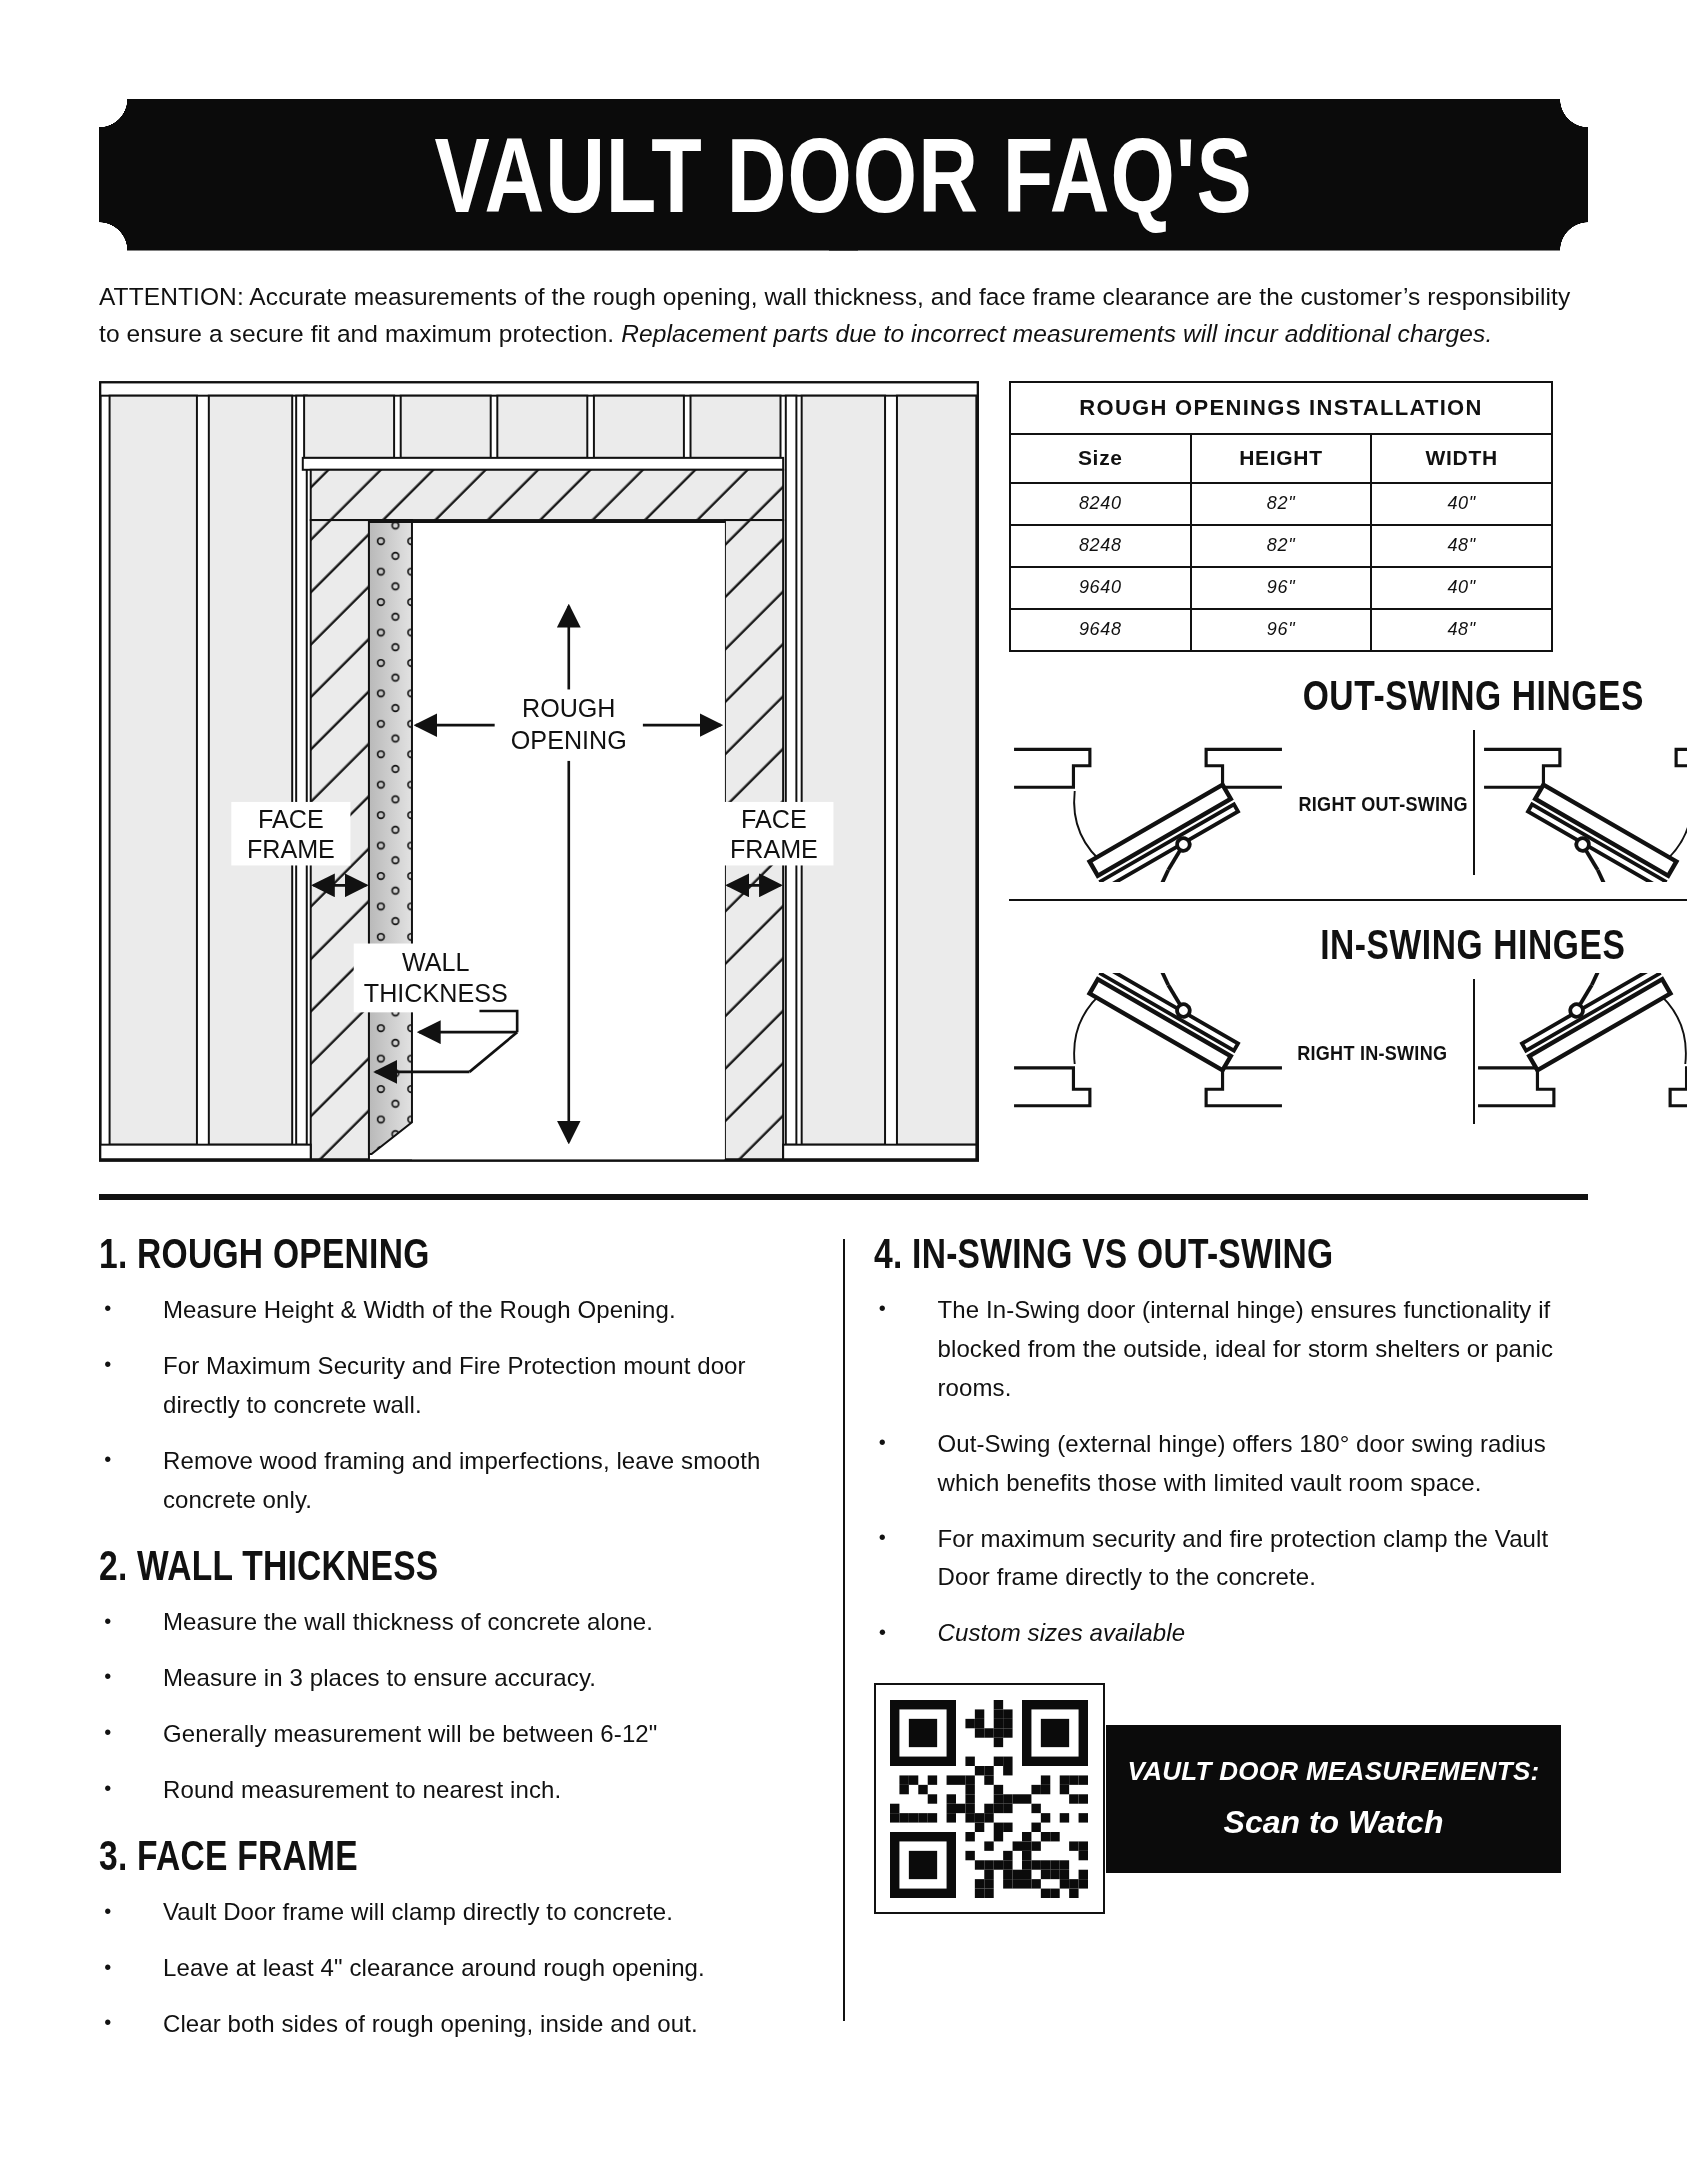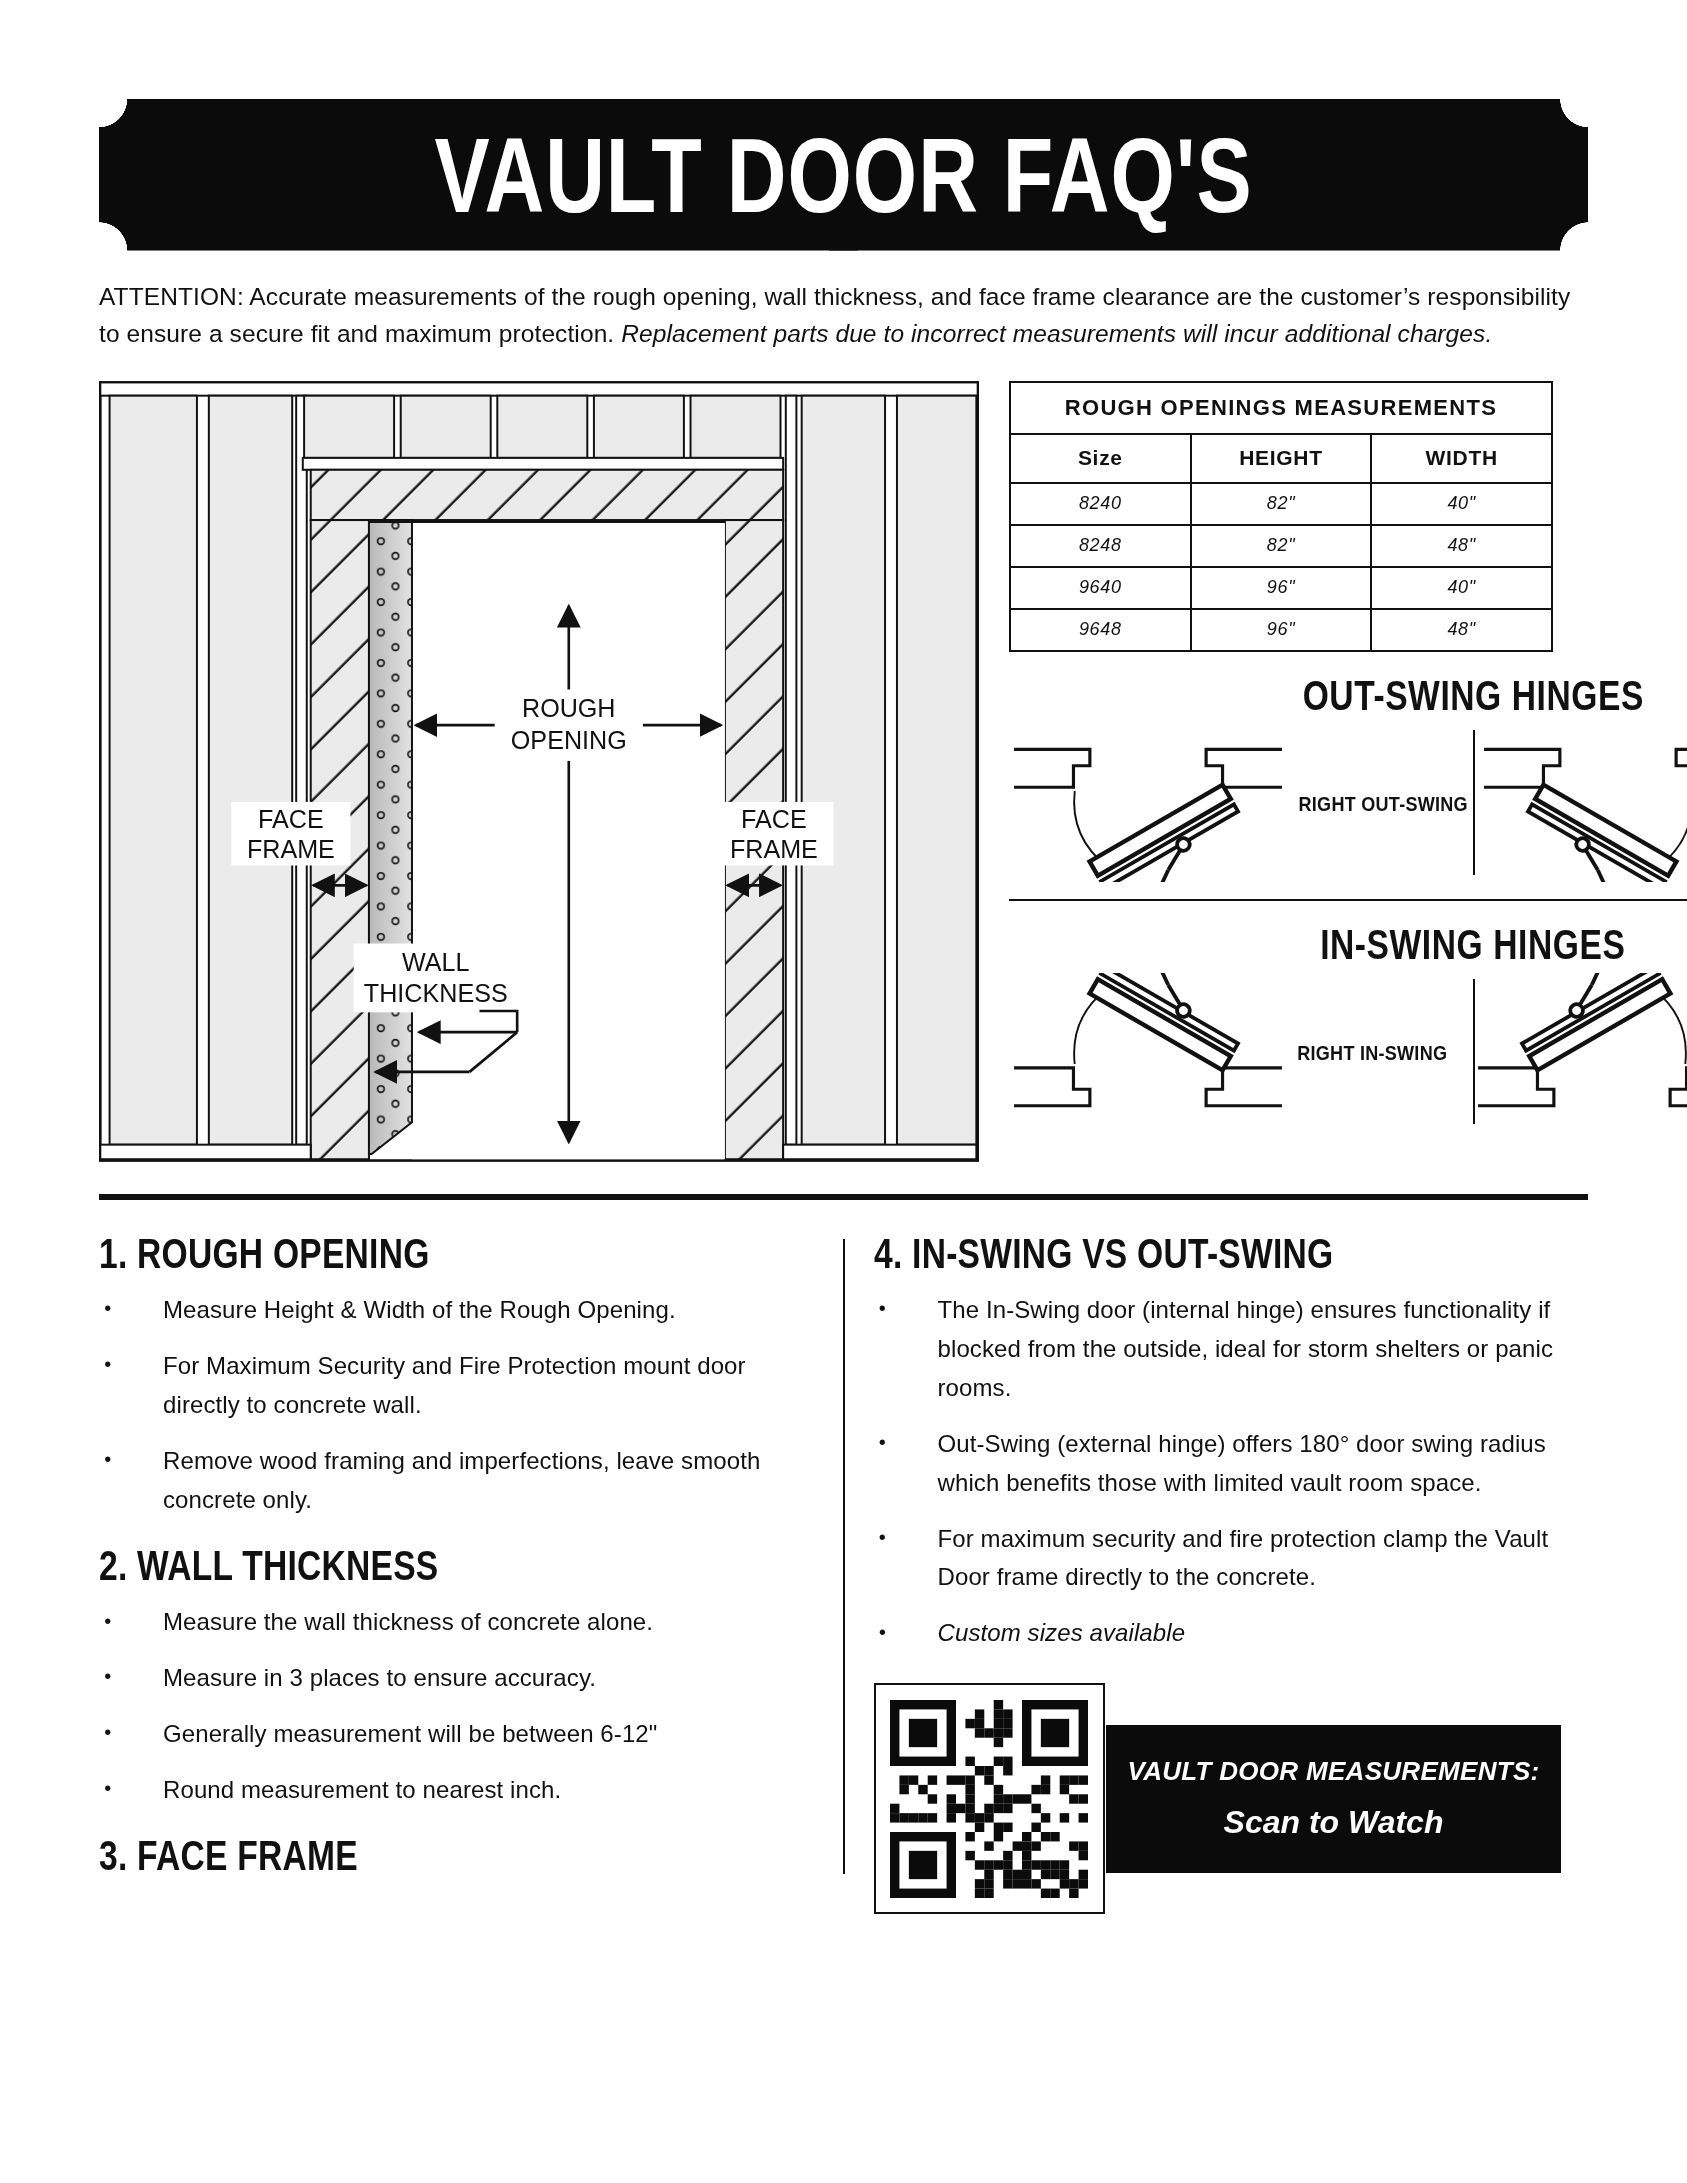--- a/index.html
+++ b/index.html
@@ -186,21 +186,21 @@
         <line x1="632" y1="984" x2="560" y2="1044"></line>
         <line x1="560" y1="1044" x2="418" y2="1044" marker-end="url(#ah)"></line>
       </g>
     </svg>
 
     <div class="right-panel">
 
       <table class="ro">
         <tbody>
             <tr>
-              <td class="ro-title" colspan="3">ROUGH OPENINGS MEASUREMENTS</td>
+              <td class="ro-title" colspan="3">ROUGH OPENINGS INSTALLATION</td>
             </tr>
         <tr class="ro-head">
           <th style="width:34%">Size</th>
           <th style="width:35%">HEIGHT</th>
           <th style="width:31%">WIDTH</th>
         </tr>
         <tr class="ro-row">
           <td>8240</td>
           <td>82"</td>
           <td>40"</td>
@@ -277,20 +277,25 @@
         <li>Remove wood framing and imperfections, leave smooth concrete only.</li>
       </ul>
       <div class="sec-heading"><span>2. WALL THICKNESS</span></div>
       <ul class="bullets">
         <li>Measure the wall thickness of concrete alone.</li>
         <li>Measure in 3 places to ensure accuracy.</li>
         <li>Generally measurement will be between 6-12"</li>
         <li>Round measurement to nearest inch.</li>
       </ul>
       <div class="sec-heading"><span>3. FACE FRAME</span></div>
+      <ul class="bullets">
+        <li>Vault Door frame will clamp directly to concrete.</li>
+        <li>Leave at least 4" clearance around rough opening.</li>
+        <li>Clear both sides of rough opening, inside and out.</li>
+      </ul>
     </div>
 
     <div class="col-divider"></div>
 
     <div class="col">
       <div class="sec-heading first"><span>4. IN-SWING VS OUT-SWING</span></div>
       <ul class="bullets">
         <li>The In-Swing door (internal hinge) ensures functionality if blocked from the outside, ideal for storm shelters or panic rooms.</li>
         <li>Out-Swing (external hinge) offers 180° door swing radius which benefits those with limited vault room space.</li>
         <li>For maximum security and fire protection clamp the Vault Door frame directly to the concrete.</li>

